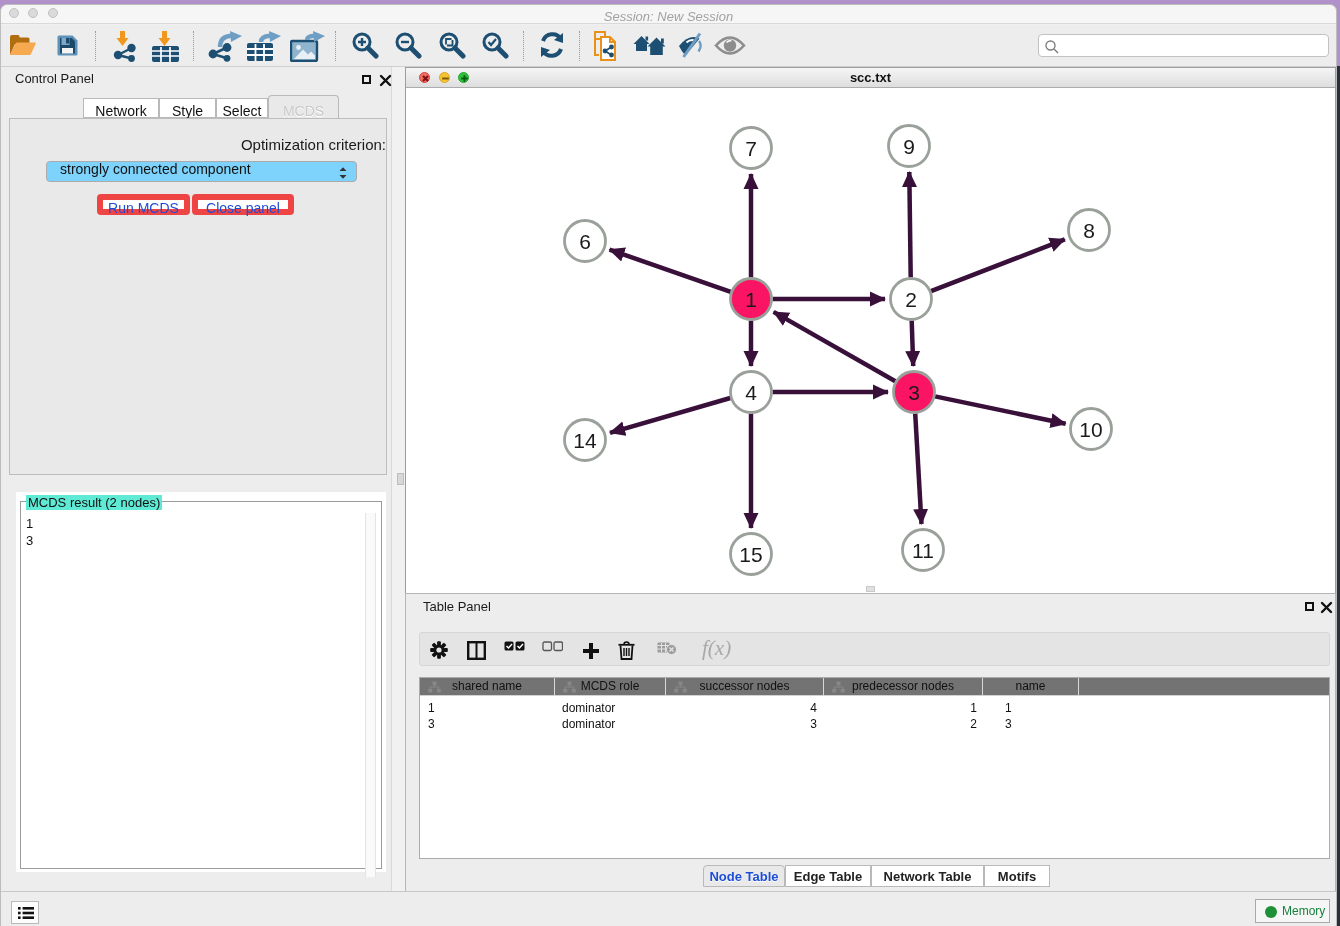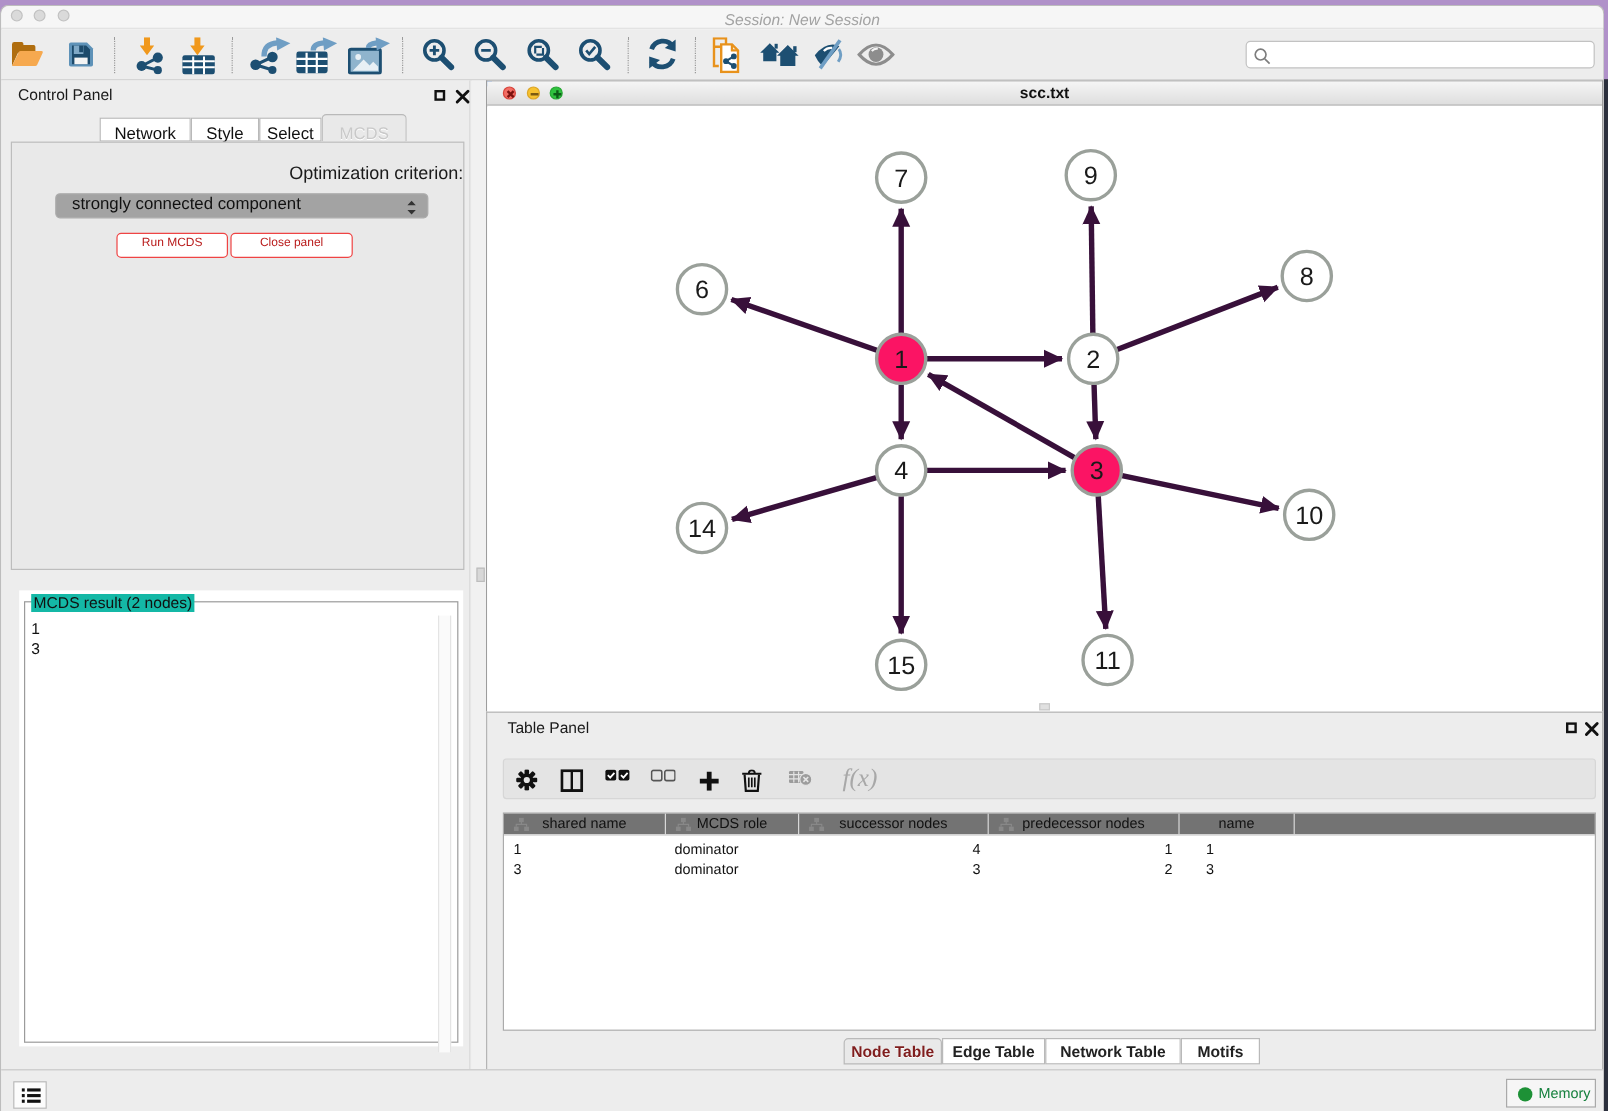--- a/index.html
+++ b/index.html
@@ -22,26 +22,26 @@
 #cpanel { position:absolute; left:0px; top:62px; width:391px; height:824px; background:#ededed; border-right:1px solid #d9d9d9; }
 .phdr { font-size:13px; color:#1a1a1a; }
 #cpanel .phdr { position:absolute; left:14px; top:4px; }
 .fl { position:absolute; top:8px; width:9px; height:9px; border:2px solid #111; }
 .wx { position:absolute; top:7px; }
 .tabs3 { position:absolute; top:28px; left:82px; }
 .tab { position:absolute; top:3px; height:20px; background:#fff; border:1px solid #b9b9b9; font-size:14px; color:#111; text-align:center; line-height:24px; }
 .tabsel { position:absolute; top:0px; height:23px; background:#e9e9e9; border:1px solid #b9b9b9; border-bottom:none; border-radius:4px 4px 0 0; font-size:14px; color:#c9c9c9; text-shadow:0 1px 0 #fff; text-align:center; line-height:30px; }
 #tabpane { position:absolute; left:8px; top:51px; width:378px; height:357px; background:#e9e9e9; border:1px solid #bdbdbd; }
 #optlabel { position:absolute; top:17px; width:100%; text-align:right; font-size:15px; color:#1a1a1a; }
-#dropdown { position:absolute; left:36px; top:42px; width:311px; height:21px; background:#a3a3a3; border:1px solid #ababab; border-radius:4px; font-size:14px; color:#111; line-height:15px; padding-left:13px; }
+#dropdown { position:absolute; left:36px; top:42px; width:311px; height:21px; background:#7dd3fc; border:1px solid #ababab; border-radius:4px; font-size:14px; color:#111; line-height:15px; padding-left:13px; }
 #dropdown svg { position:absolute; right:8px; top:3px; }
-.btn { position:absolute; top:75px; height:21px; background:#fff; border:1px solid #ef4444; border-radius:4px; font-size:10px; color:#b91c1c; text-align:center; line-height:16px; }
+.btn { position:absolute; top:75px; height:21px; background:#fff; border:6px solid #ef4444; border-radius:4px; font-size:14px; color:#1d4ed8; text-align:center; line-height:16px; }
 #resultbox { position:absolute; left:15px; top:425px; width:370px; height:380px; background:#fff; }
 #fieldset { position:absolute; left:4px; top:9px; right:4px; bottom:3px; border:1px solid #9b9b9b; }
-#legend { position:absolute; left:5px; top:-7px; background:#14b8a6; font-size:13px; color:#111; padding:0 2px; }
+#legend { position:absolute; left:5px; top:-7px; background:#5eead4; font-size:13px; color:#111; padding:0 2px; }
 #resulttext { position:absolute; left:5px; top:13px; font-size:13px; color:#111; line-height:17px; }
 #rscroll { position:absolute; right:5px; top:11px; width:11px; height:364px; background:#fafafa; border-left:1px solid #e4e4e4; border-right:1px solid #e4e4e4; }
 
 #gutter { position:absolute; left:392px; top:62px; width:12px; height:824px; background:#f1f1f1; }
 #grip1 { position:absolute; left:4px; top:406px; width:7px; height:12px; background:#d8d8d8; border:1px solid #bdbdbd; }
 
 #netwin { position:absolute; left:404px; top:62px; width:931px; height:526px; background:#fff; border:1px solid #9d9d9d; border-bottom:none; }
 #nettitle { position:absolute; left:0; top:0; width:100%; height:20px; background:linear-gradient(#f5f5f5,#dedede); border-bottom:1px solid #ababab; }
 .mac { position:absolute; top:4px; width:11px; height:11px; border-radius:50%; }
 #nettext { position:absolute; top:2px; width:100%; text-align:center; font-size:13px; color:#111; font-weight:bold; }
@@ -50,21 +50,21 @@
 
 #tpanel { position:absolute; left:404px; top:588px; width:931px; height:298px; background:#ededed; border:1px solid #b5b5b5; border-bottom:none; }
 #tpanel .phdr { position:absolute; left:17px; top:5px; }
 #ttoolbar { position:absolute; left:13px; top:38px; width:911px; height:34px; background:#e4e4e4; border:1px solid #d6d6d6; border-radius:3px; }
 #ttable { position:absolute; left:13px; top:83px; width:911px; height:182px; background:#fff; border:1px solid #ababab; }
 #thead { position:absolute; left:0; top:0; width:100%; height:18px; background:#737373; border-bottom:1px solid #d2d2d2; }
 .th { position:absolute; top:0; height:18px; border-right:1px solid #d8d8d8; font-size:12px; color:#111; text-align:center; line-height:17px; }
 .td { position:absolute; font-size:12px; color:#111; height:16px; line-height:16px; }
 .btabs { position:absolute; top:271px; left:0; width:100%; height:23px; }
 .btab { position:absolute; top:0; height:22px; background:#fff; border:1px solid #b9b9b9; font-size:13px; font-weight:bold; color:#222; text-align:center; line-height:21px; }
-.btabsel { background:#e9e9e9; color:#7f1d1d; text-shadow:0 1px 0 #fff; border-radius:4px 4px 0 0; }
+.btabsel { background:#e9e9e9; color:#1d4ed8; text-shadow:0 1px 0 #fff; border-radius:4px 4px 0 0; }
 .ti { position:absolute; top:8px; }
 #fx { position:absolute; left:282px; top:3px; font-family:"Liberation Serif",serif; font-style:italic; font-size:21px; color:#a8a8a8; }
 .hicon { position:absolute; left:8px; top:3px; }
 
 #statusbar { position:absolute; left:0; top:886px; width:100%; height:36px; background:#ededed; border-top:1px solid #c8c8c8; }
 #listbtn { position:absolute; left:10px; top:9px; width:28px; height:23px; background:#fcfcfc; border:1px solid #b9b9b9; }
 #membtn { position:absolute; left:1254px; top:7px; width:75px; height:24px; background:#f6f6f6; border:1px solid #a9a9a9; font-size:12px; color:#15803d; line-height:22px; padding-left:26px; }
 #memdot { position:absolute; left:9px; top:6px; width:12px; height:12px; border-radius:50%; background:#1d9136; }
 </style>
 </head>

